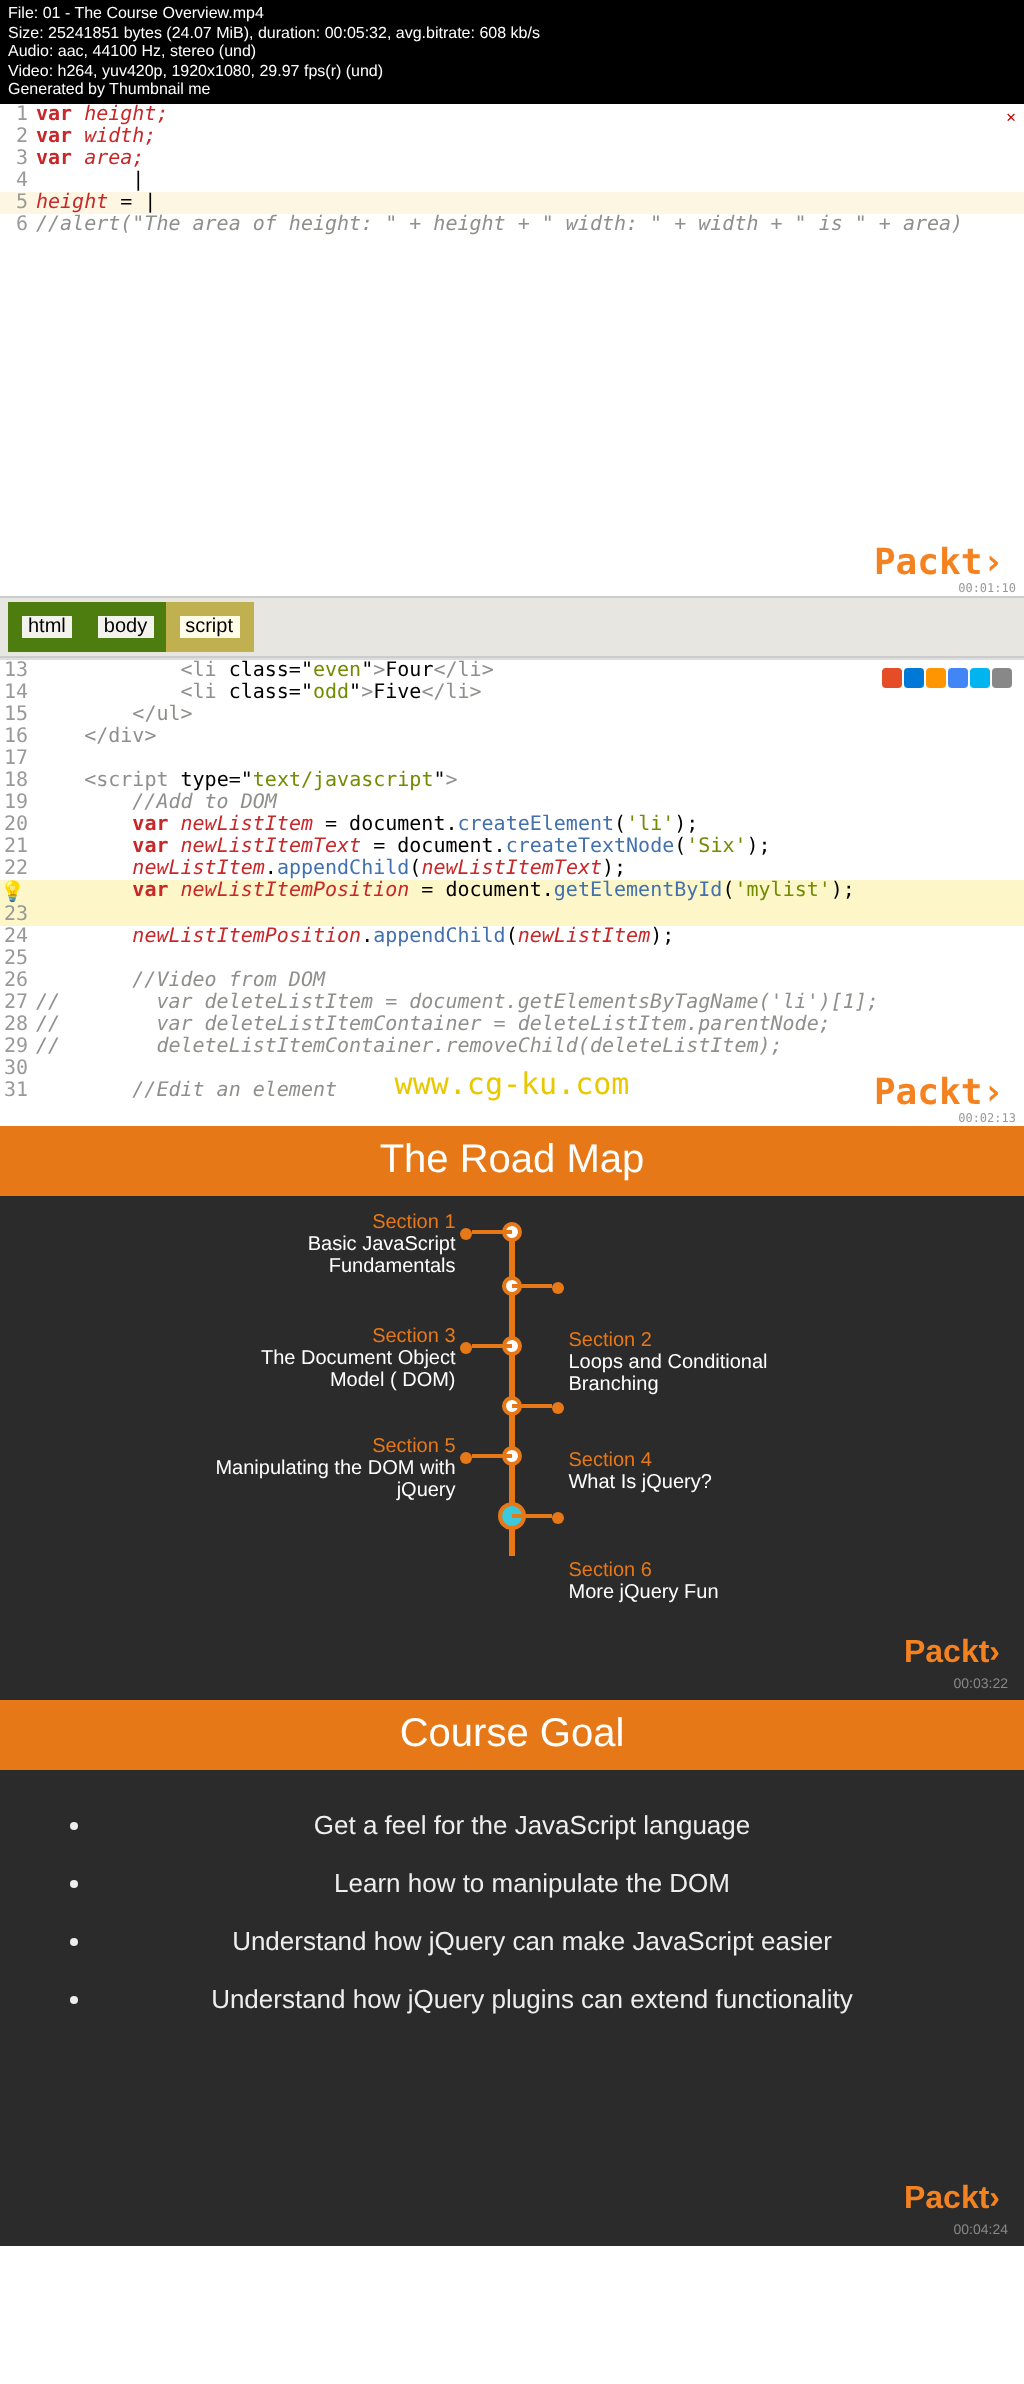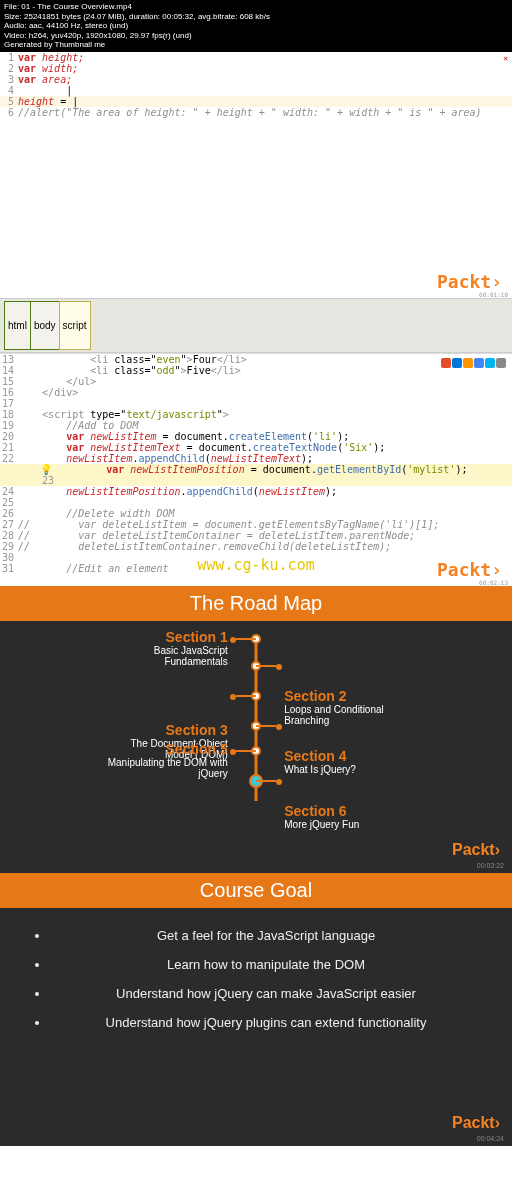--- a/index.html
+++ b/index.html
@@ -16,44 +16,44 @@
 .line-hl { background: #fdf6e3; }
 .kw { color: #c82829; font-weight: bold; }
 .var { color: #c82829; font-style: italic; }
 .comment { color: #8e908c; font-style: italic; }
 
 .editor1-spacer { height: 180px; background: #fff; position: relative; }
 .packt-logo { position: absolute; right: 10px; bottom: 6px; color: #f58220; font-size: 18px; font-weight: bold; }
 .timestamp-sm { position: absolute; right: 4px; bottom: 0; font-size: 6px; color: #999; }
 
 .breadcrumb { background: #e8e6e0; padding: 2px 4px; font-size: 10px; border-top: 1px solid #ccc; border-bottom: 1px solid #ccc; }
-.breadcrumb span { display: inline-block; padding: 18px 3px; border: 1px solid #4d7c0f; background: #f4f2ec; margin-right: -1px; }
+.breadcrumb span { display: inline-block; padding: 0 3px; border: 7px solid #4d7c0f; background: #f4f2ec; margin-right: -1px; }
 .breadcrumb span.active { background: #fffde7; border-color: #c0b050; }
 
 .editor2 { background: #fff; font-family: Consolas, monospace; font-size: 10px; position: relative; border-top: 1px solid #ddd; }
 .editor2-icons { position: absolute; right: 6px; top: 4px; font-size: 9px; }
 .editor2-icons span { display: inline-block; width: 10px; height: 10px; border-radius: 2px; margin-left: 1px; }
-.line-hl2 { background: #fdf6c8; padding-left: 40px; }
+.line-hl2 { background: #fdf6c8; }
 .bulb { color: #f5a623; margin-right: 2px; }
 .str { color: #718c00; }
 .method { color: #4271ae; }
 .tag { color: #8e908c; }
 
 .watermark { position: absolute; left: 50%; transform: translateX(-50%); bottom: 12px; color: #e8c800; font-size: 15px; font-weight: normal; text-shadow: 0 0 2px #fff; }
 
 .slide { background: #2b2b2b; color: #fff; position: relative; padding-bottom: 42px; }
 .slide-title { background: #e67817; color: #fff; text-align: center; padding: 6px 0; font-size: 20px; font-weight: normal; }
 .roadmap-body { padding: 20px 30px 10px; position: relative; height: 210px; }
 .roadmap-track { position: absolute; left: 50%; top: 20px; width: 3px; height: 160px; background: #e67817; transform: translateX(-50%); }
 .roadmap-node { position: absolute; left: 50%; width: 10px; height: 10px; background: #fff; border: 2px solid #e67817; border-radius: 50%; transform: translate(-50%, -50%); }
 .roadmap-node.final { width: 14px; height: 14px; background: #3bc9db; border-color: #e67817; }
 .roadmap-label { position: absolute; font-size: 10px; width: 140px; }
 .roadmap-label.left { text-align: right; right: 52%; padding-right: 18px; }
 .roadmap-label.right { text-align: left; left: 52%; padding-left: 18px; margin-top: 32px; }
-.roadmap-label .sec { color: #e67817; font-size: 14px; display: block; font-weight: bold; }
+.roadmap-label .sec { color: #e67817; font-size: 10px; display: block; }
 .roadmap-connector { position: absolute; height: 2px; background: #e67817; width: 20px; }
 .roadmap-dot-end { position: absolute; width: 6px; height: 6px; background: #e67817; border-radius: 50%; transform: translateY(-2px); }
 
 .slide-ts { position: absolute; right: 8px; bottom: 4px; font-size: 7px; color: #888; }
 
 .goals-body { padding: 20px 30px 60px; text-align: center; }
 .goals-body ul { list-style: disc; padding-left: 20px; }
 .goals-body li { font-size: 13px; font-weight: 300; margin-bottom: 14px; color: #eee; }
 
 .packt-brand-slide { position: absolute; right: 12px; bottom: 14px; color: #f58220; font-size: 16px; font-weight: bold; }
@@ -159,21 +159,21 @@
       <div class="code-line">
         <span class="line-num">24</span>
         <span class="line-content">        <span class="var" style="font-style:italic">newListItemPosition</span>.<span class="method">appendChild</span>(<span class="var" style="font-style:italic">newListItem</span>);</span>
       </div>
       <div class="code-line">
         <span class="line-num">25</span>
         <span class="line-content"></span>
       </div>
       <div class="code-line">
         <span class="line-num">26</span>
-        <span class="line-content"><span class="comment">        //Delete width DOM</span></span>
+        <span class="line-content"><span class="comment">        //Video from DOM</span></span>
       </div>
       <div class="code-line">
         <span class="line-num">27</span>
         <span class="line-content"><span class="comment">//        var deleteListItem = document.getElementsByTagName('li')[1];</span></span>
       </div>
       <div class="code-line">
         <span class="line-num">28</span>
         <span class="line-content"><span class="comment">//        var deleteListItemContainer = deleteListItem.parentNode;</span></span>
       </div>
       <div class="code-line">
@@ -204,21 +204,21 @@
         <div class="roadmap-connector" style="top: 17px; right: 50%;"></div>
         <div class="roadmap-dot-end" style="top: 18px; right: calc(50% + 20px);"></div>
         <div class="roadmap-label left" style="top: 8px;"><span class="sec">Section 1</span>Basic JavaScript Fundamentals</div>
         <div class="roadmap-node" style="top: 45px;"></div>
         <div class="roadmap-connector" style="top: 44px; left: 50%;"></div>
         <div class="roadmap-dot-end" style="top: 45px; left: calc(50% + 20px);"></div>
         <div class="roadmap-label right" style="top: 35px;"><span class="sec">Section 2</span>Loops and Conditional Branching</div>
         <div class="roadmap-node" style="top: 75px;"></div>
         <div class="roadmap-connector" style="top: 74px; right: 50%;"></div>
         <div class="roadmap-dot-end" style="top: 75px; right: calc(50% + 20px);"></div>
-        <div class="roadmap-label left" style="top: 65px; margin-top: 36px;"><span class="sec">Section 3</span>The Document Object Model ( DOM)</div>
+        <div class="roadmap-label left" style="top: 65px;"><span class="sec">Section 3</span>The Document Object Model ( DOM)</div>
         <div class="roadmap-node" style="top: 105px;"></div>
         <div class="roadmap-connector" style="top: 104px; left: 50%;"></div>
         <div class="roadmap-dot-end" style="top: 105px; left: calc(50% + 20px);"></div>
         <div class="roadmap-label right" style="top: 95px;"><span class="sec">Section 4</span>What Is jQuery?</div>
         <div class="roadmap-node" style="top: 130px;"></div>
         <div class="roadmap-connector" style="top: 129px; right: 50%;"></div>
         <div class="roadmap-dot-end" style="top: 130px; right: calc(50% + 20px);"></div>
         <div class="roadmap-label left" style="top: 120px;"><span class="sec">Section 5</span>Manipulating the DOM with jQuery</div>
         <div class="roadmap-node final" style="top: 160px;"></div>
         <div class="roadmap-connector" style="top: 159px; left: 50%;"></div>

